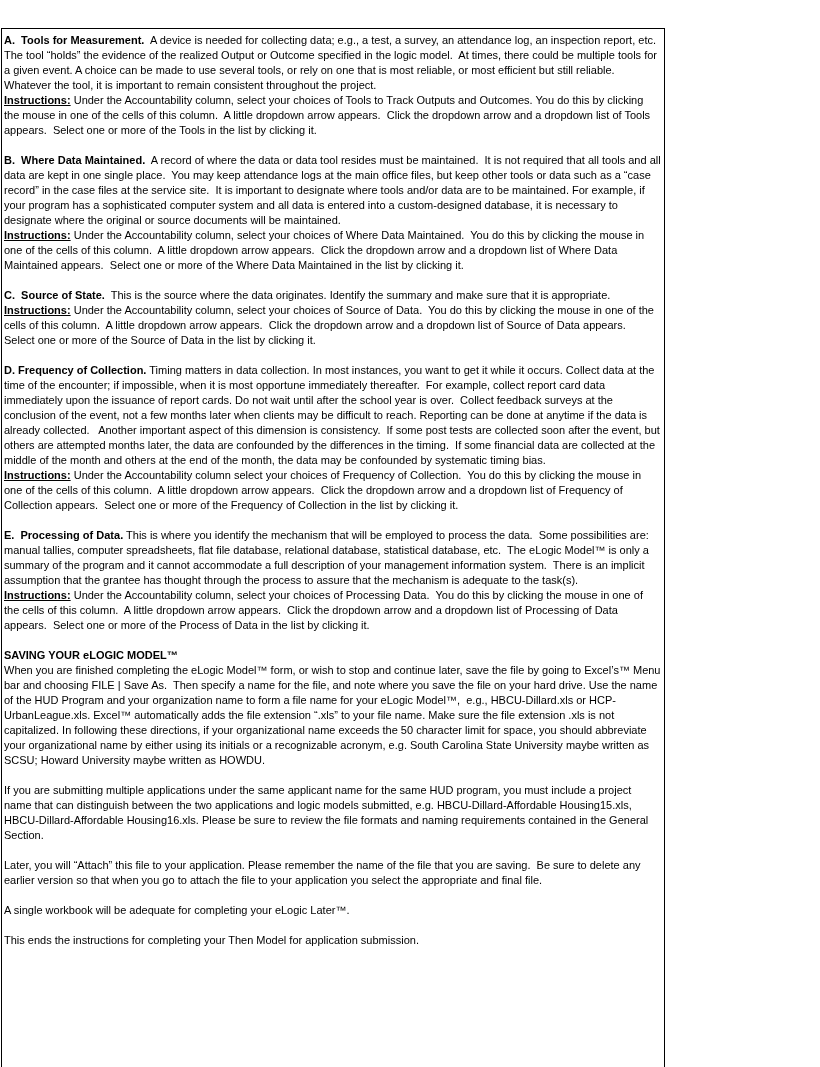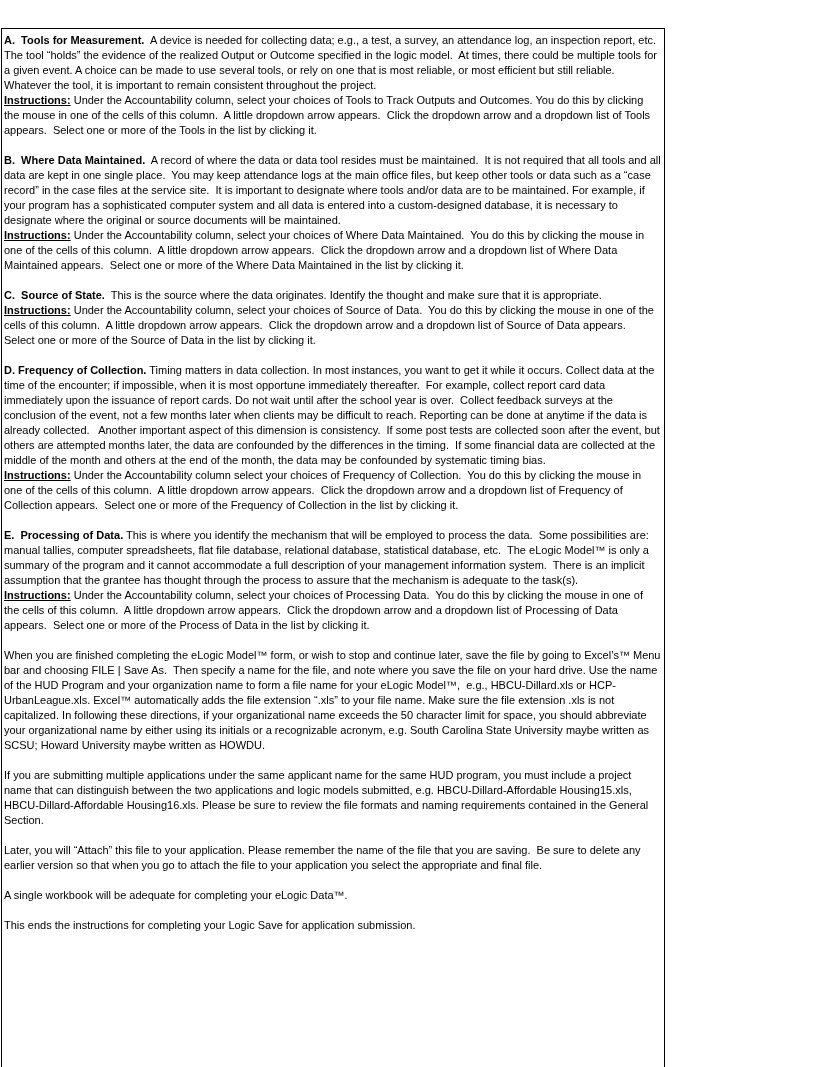--- a/index.html
+++ b/index.html
@@ -48,48 +48,49 @@
       <p class="para"><b class="hd">A.  Tools for Measurement.</b><span>  A device is needed for collecting data; e.g., a test, a survey, an attendance log, an inspection report, etc. The tool “holds” the evidence of the realized Output or Outcome specified in the logic model.  At times, there could be multiple tools for a given event. A choice can be made to use several tools, or rely on one that is most reliable, or most efficient but still reliable.  Whatever the tool, it is important to remain consistent throughout the project.</span></p>
       <p class="para"><span class="u">Instructions:</span><span> Under the Accountability column, select your choices of Tools to Track Outputs and Outcomes. You do this by clicking the mouse in one of the cells of this column.  A little dropdown arrow appears.  Click the dropdown arrow and a dropdown list of Tools appears.  Select one or more of the Tools in the list by clicking it.</span></p>
     </section>
 
   <section class="block">
       <p class="para"><b class="hd">B.  Where Data Maintained.</b><span>  A record of where the data or data tool resides must be maintained.  It is not required that all tools and all data are kept in one single place.  You may keep attendance logs at the main office files, but keep other tools or data such as a “case record” in the case files at the service site.  It is important to designate where tools and/or data are to be maintained. For example, if your program has a sophisticated computer system and all data is entered into a custom-designed database, it is necessary to designate where the original or source documents will be maintained.</span></p>
       <p class="para"><span class="u">Instructions:</span><span> Under the Accountability column, select your choices of Where Data Maintained.  You do this by clicking the mouse in one of the cells of this column.  A little dropdown arrow appears.  Click the dropdown arrow and a dropdown list of Where Data Maintained appears.  Select one or more of the Where Data Maintained in the list by clicking it.</span></p>
     </section>
 
   <section class="block">
-      <p class="para"><b class="hd">C.  Source of State.</b><span>  This is the source where the data originates. Identify the thought and make sure that it is appropriate.</span></p>
+      <p class="para"><b class="hd">C.  Source of State.</b><span>  This is the source where the data originates. Identify the summary and make sure that it is appropriate.</span></p>
       <p class="para"><span class="u">Instructions:</span><span> Under the Accountability column, select your choices of Source of Data.  You do this by clicking the mouse in one of the cells of this column.  A little dropdown arrow appears.  Click the dropdown arrow and a dropdown list of Source of Data appears.  Select one or more of the Source of Data in the list by clicking it.</span></p>
     </section>
 
   <section class="block">
       <p class="para"><b class="hd">D. Frequency of Collection.</b><span> Timing matters in data collection. In most instances, you want to get it while it occurs. Collect data at the time of the encounter; if impossible, when it is most opportune immediately thereafter.  For example, collect report card data immediately upon the issuance of report cards. Do not wait until after the school year is over.  Collect feedback surveys at the conclusion of the event, not a few months later when clients may be difficult to reach. Reporting can be done at anytime if the data is already collected.   Another important aspect of this dimension is consistency.  If some post tests are collected soon after the event, but others are attempted months later, the data are confounded by the differences in the timing.  If some financial data are collected at the middle of the month and others at the end of the month, the data may be confounded by systematic timing bias.</span></p>
       <p class="para"><span class="u">Instructions:</span><span> Under the Accountability column select your choices of Frequency of Collection.  You do this by clicking the mouse in one of the cells of this column.  A little dropdown arrow appears.  Click the dropdown arrow and a dropdown list of Frequency of Collection appears.  Select one or more of the Frequency of Collection in the list by clicking it.</span></p>
     </section>
 
   <section class="block">
       <p class="para"><b class="hd">E.  Processing of Data.</b><span> This is where you identify the mechanism that will be employed to process the data.  Some possibilities are: manual tallies, computer spreadsheets, flat file database, relational database, statistical database, etc.  The eLogic Model™ is only a summary of the program and it cannot accommodate a full description of your management information system.  There is an implicit assumption that the grantee has thought through the process to assure that the mechanism is adequate to the task(s).</span></p>
       <p class="para"><span class="u">Instructions:</span><span> Under the Accountability column, select your choices of Processing Data.  You do this by clicking the mouse in one of the cells of this column.  A little dropdown arrow appears.  Click the dropdown arrow and a dropdown list of Processing of Data appears.  Select one or more of the Process of Data in the list by clicking it.</span></p>
     </section>
 
   <section class="block">
+      <p class="para"><b class="hd">SAVING YOUR eLOGIC MODEL™</b></p>
       <p class="para">When you are finished completing the eLogic Model™ form, or wish to stop and continue later, save the file by going to Excel’s™ Menu bar and choosing FILE | Save As.  Then specify a name for the file, and note where you save the file on your hard drive. Use the name of the HUD Program and your organization name to form a file name for your eLogic Model™,  e.g., HBCU-Dillard.xls or HCP-UrbanLeague.xls. Excel™ automatically adds the file extension “.xls” to your file name. Make sure the file extension .xls is not capitalized. In following these directions, if your organizational name exceeds the 50 character limit for space, you should abbreviate your organizational name by either using its initials or a recognizable acronym, e.g. South Carolina State University maybe written as SCSU; Howard University maybe written as HOWDU.</p>
     </section>
 
   <section class="block">
       <p class="para">If you are submitting multiple applications under the same applicant name for the same HUD program, you must include a project name that can distinguish between the two applications and logic models submitted, e.g. HBCU-Dillard-Affordable Housing15.xls, HBCU-Dillard-Affordable Housing16.xls. Please be sure to review the file formats and naming requirements contained in the General Section.</p>
     </section>
 
   <section class="block">
       <p class="para">Later, you will “Attach” this file to your application. Please remember the name of the file that you are saving.  Be sure to delete any earlier version so that when you go to attach the file to your application you select the appropriate and final file.</p>
     </section>
 
   <section class="block">
-      <p class="para">A single workbook will be adequate for completing your eLogic Data™.</p>
+      <p class="para">A single workbook will be adequate for completing your eLogic Later™.</p>
     </section>
 
   <section class="block">
-      <p class="para">This ends the instructions for completing your Logic Save for application submission.</p>
+      <p class="para">This ends the instructions for completing your Then Model for application submission.</p>
     </section>
 
   <div class="bottom-bar"></div>
 </div>
 
 </body></html>

